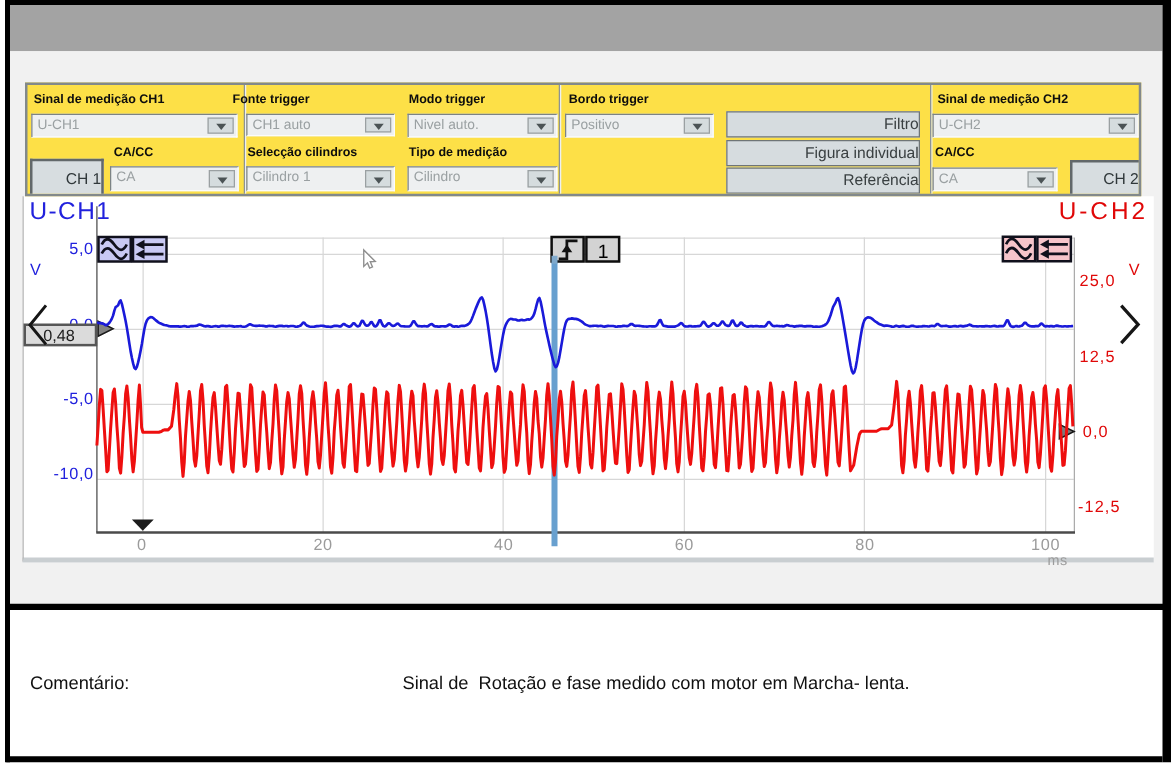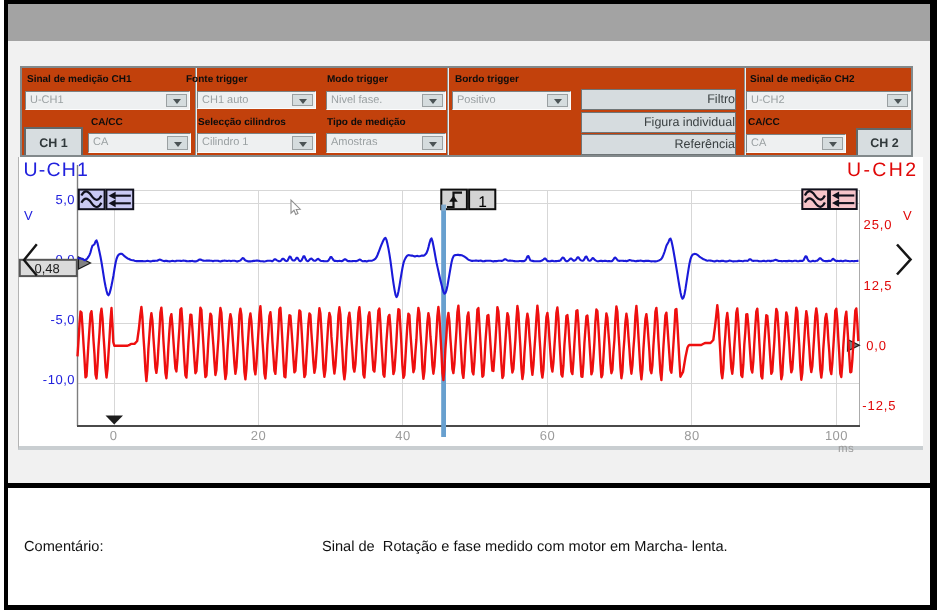--- a/index.html
+++ b/index.html
@@ -8,29 +8,29 @@
 .lbl{position:absolute;font-size:10px;font-weight:bold;color:#0d0d0d;white-space:nowrap}
 .cb{position:absolute;background:#eef0f1;border:1px solid;border-color:#7c8385 #fbfcfc #fbfcfc #7c8385}
 .cb span{position:absolute;left:4px;top:2px;font-size:11px;color:#9aa0a2;white-space:nowrap}
 .da{position:absolute;right:2px;top:2px;bottom:2px;width:21px;background:#d5dcde;
  border:1px solid #9aa0a2}
 .da:after{content:"";position:absolute;left:50%;top:55%;margin-left:-4px;margin-top:-2px;
  border-left:4px solid transparent;border-right:4px solid transparent;border-top:5px solid #4b5355}
 .pb{position:absolute;left:559px;width:155px;height:21px;background:#d6dcdf;border:1px solid #6f7577;
  font-size:12.5px;color:#3a4042;text-align:right;line-height:19px}
 .chb{position:absolute;background:#d7dde0;border:2px solid #62686a;border-bottom:none;
- font-size:12.5px;font-weight:bold;color:#30383a;text-align:center}
+ font-size:12.5px;font-weight:normal;color:#30383a;text-align:right}
 .dv{position:absolute;top:0;bottom:0;width:2px;border-left:1px solid #8d9395;border-right:1px solid #edf0f1}
 </style></head><body>
 <div class="abs" style="left:8px;top:4px;width:922px;height:37px;background:#a3a3a3"></div>
 <div class="abs" style="left:8px;top:41px;width:922px;height:442px;background:#f1f1f1"></div>
 <div class="abs" style="left:18px;top:157px;width:905px;height:293px;background:#fff;
  border-left:1px solid #b3b3b3;border-bottom:4px solid #c9ced1"></div>
 <div class="abs" style="left:8px;top:488px;width:922px;height:117px;background:#fff"></div>
-<div class="abs" style="left:20px;top:66px;width:893px;height:91px;background:#c2410c;
+<div class="abs" style="left:20px;top:66px;width:893px;height:91px;background:#fde047;
  border:2px solid #82898b;overflow:hidden">
  <div class="lbl" style="left:5px;top:6px">Sinal de medição CH1</div>
  <div class="cb" style="left:3px;top:23px;width:165px;height:19px">
       <span>U-CH1</span>
       <div class="da"></div>
     </div>
  <div class="lbl" style="left:69px;top:49px">CA/CC</div>
  <div class="chb" style="left:2px;top:59px;width:59px;height:29px;line-height:28px">CH 1</div>
  <div class="cb" style="left:66px;top:65px;width:103px;height:20px">
       <span>CA</span>
@@ -42,26 +42,26 @@
       <span>CH1 auto</span>
       <div class="da"></div>
     </div>
  <div class="lbl" style="left:176px;top:49px">Selecção cilindros</div>
  <div class="cb" style="left:175px;top:65px;width:119px;height:20px">
       <span>Cilindro 1</span>
       <div class="da"></div>
     </div>
  <div class="lbl" style="left:305px;top:6px">Modo trigger</div>
  <div class="cb" style="left:304px;top:23px;width:120px;height:19px">
-      <span>Nivel fase.</span>
+      <span>Nivel auto.</span>
       <div class="da"></div>
     </div>
  <div class="lbl" style="left:305px;top:49px">Tipo de medição</div>
  <div class="cb" style="left:304px;top:65px;width:120px;height:20px">
-      <span>Amostras</span>
+      <span>Cilindro</span>
       <div class="da"></div>
     </div>
  <div class="dv" style="left:425px"></div>
  <div class="lbl" style="left:433px;top:6px">Bordo trigger</div>
  <div class="cb" style="left:430px;top:23px;width:119px;height:19px">
       <span>Positivo</span>
       <div class="da"></div>
     </div>
  <div class="pb" style="top:21px">Filtro</div>
  <div class="pb" style="top:44px">Figura individual</div>

